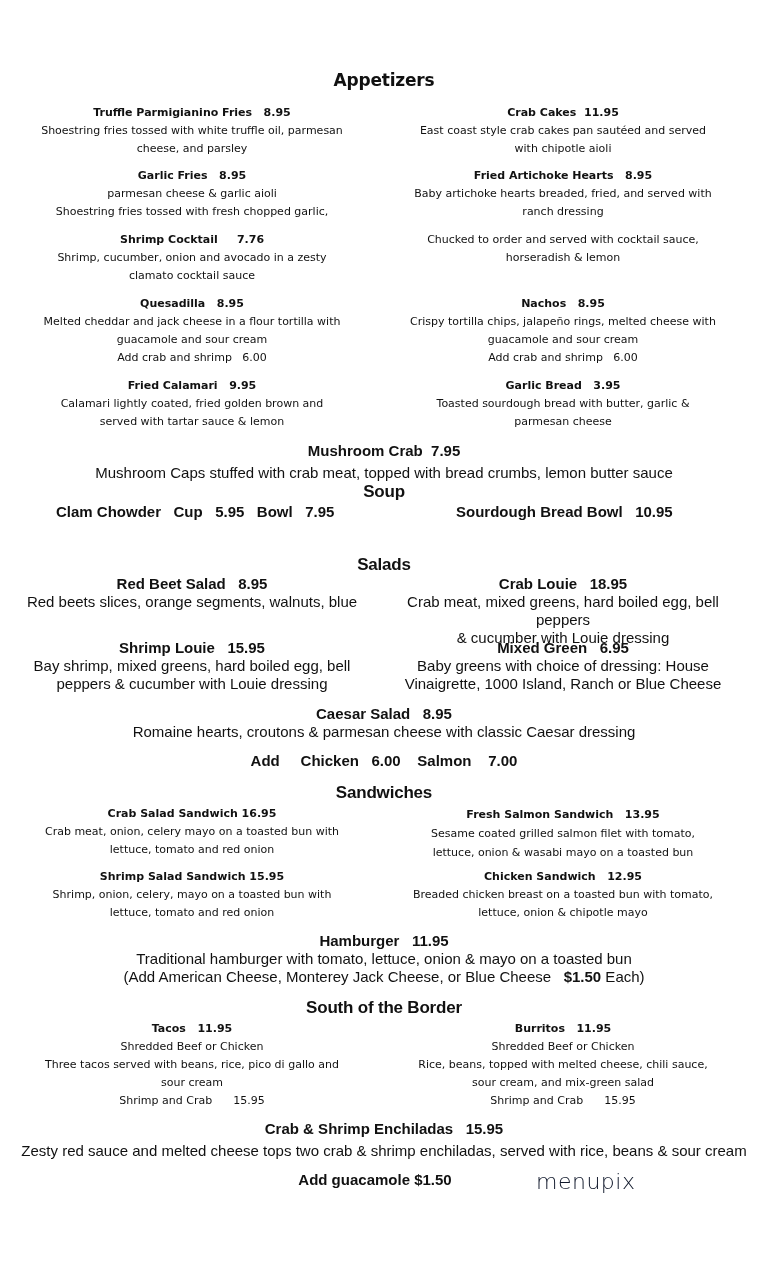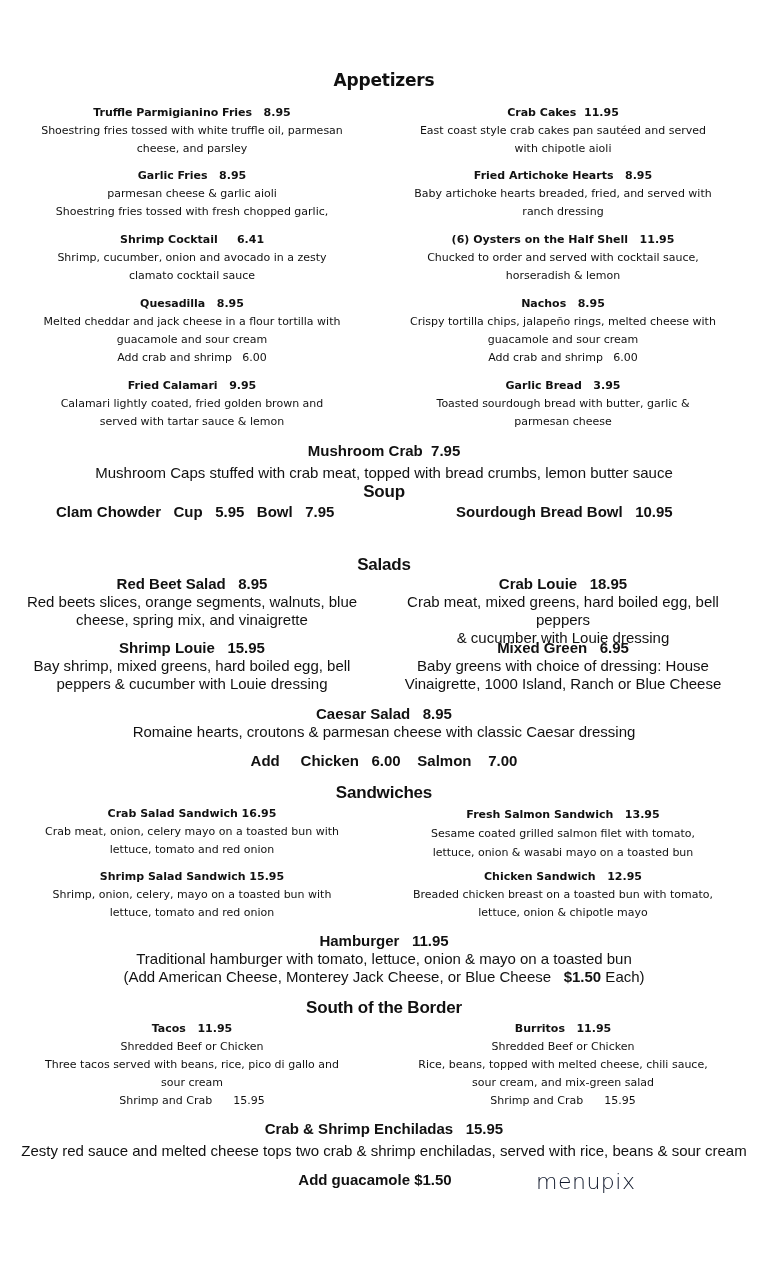--- a/index.html
+++ b/index.html
@@ -30,21 +30,21 @@
   <span class="t pre">Truffle Parmigianino Fries   8.95</span>
   <span class="d">Shoestring fries tossed with white truffle oil, parmesan</span>
   <span class="d">cheese, and parsley</span>
 </div>
 <div class="abs col-l it" style="top:167px;">
   <span class="t pre">Garlic Fries   8.95</span>
   <span class="d">parmesan cheese &amp; garlic aioli</span>
   <span class="d">Shoestring fries tossed with fresh chopped garlic,</span>
 </div>
 <div class="abs col-l it" style="top:231px;">
-  <span class="t pre">Shrimp Cocktail     6.41</span>
+  <span class="t pre">Shrimp Cocktail     7.76</span>
   <span class="d">Shrimp, cucumber, onion and avocado in a zesty</span>
   <span class="d">clamato cocktail sauce</span>
 </div>
 <div class="abs col-l it" style="top:295px;">
   <span class="t pre">Quesadilla   8.95</span>
   <span class="d">Melted cheddar and jack cheese in a flour tortilla with</span>
   <span class="d">guacamole and sour cream</span>
   <span class="d pre">Add crab and shrimp   6.00</span>
 </div>
 <div class="abs col-l it" style="top:377px;">
@@ -57,21 +57,20 @@
   <span class="t pre">Crab Cakes  11.95</span>
   <span class="d">East coast style crab cakes pan sautéed and served</span>
   <span class="d">with chipotle aioli</span>
 </div>
 <div class="abs col-r it" style="top:167px;">
   <span class="t pre">Fried Artichoke Hearts   8.95</span>
   <span class="d">Baby artichoke hearts breaded, fried, and served with</span>
   <span class="d">ranch dressing</span>
 </div>
 <div class="abs col-r it" style="top:231px;">
-  <span class="t pre">(6) Oysters on the Half Shell   11.95</span>
   <span class="d">Chucked to order and served with cocktail sauce,</span>
   <span class="d">horseradish &amp; lemon</span>
 </div>
 <div class="abs col-r it" style="top:295px;">
   <span class="t pre">Nachos   8.95</span>
   <span class="d">Crispy tortilla chips,  jalapeño rings, melted cheese with</span>
   <span class="d">guacamole and sour cream</span>
   <span class="d pre">Add crab and shrimp   6.00</span>
 </div>
 <div class="abs col-r it" style="top:377px;">
@@ -87,21 +86,20 @@
 
 <div class="abs full center h" style="top:482px; font-family:'Liberation Sans',sans-serif;">Soup</div>
 <div class="abs cond pre" style="top:503px; left:56px; font-weight:bold;">Clam Chowder   Cup   5.95   Bowl   7.95</div>
 <div class="abs cond pre" style="top:503px; left:456px; font-weight:bold;">Sourdough Bread Bowl   10.95</div>
 
 <div class="abs full center h" style="top:555px; font-family:'Liberation Sans',sans-serif;">Salads</div>
 
 <div class="abs col-l it cond" style="top:575px;">
   <span class="t pre">Red Beet Salad   8.95</span>
   <span class="d">Red beets slices, orange segments, walnuts, blue</span>
-  <span class="d">cheese, spring mix, and vinaigrette</span>
 </div>
 <div class="abs col-l it cond" style="top:639px;">
   <span class="t pre">Shrimp Louie   15.95</span>
   <span class="d">Bay shrimp, mixed greens, hard boiled egg, bell</span>
   <span class="d">peppers &amp; cucumber with Louie dressing</span>
 </div>
 <div class="abs col-r it cond" style="top:575px;">
   <span class="t pre">Crab Louie   18.95</span>
   <span class="d">Crab meat, mixed greens, hard boiled egg, bell peppers</span>
   <span class="d">&amp; cucumber with Louie dressing</span>

